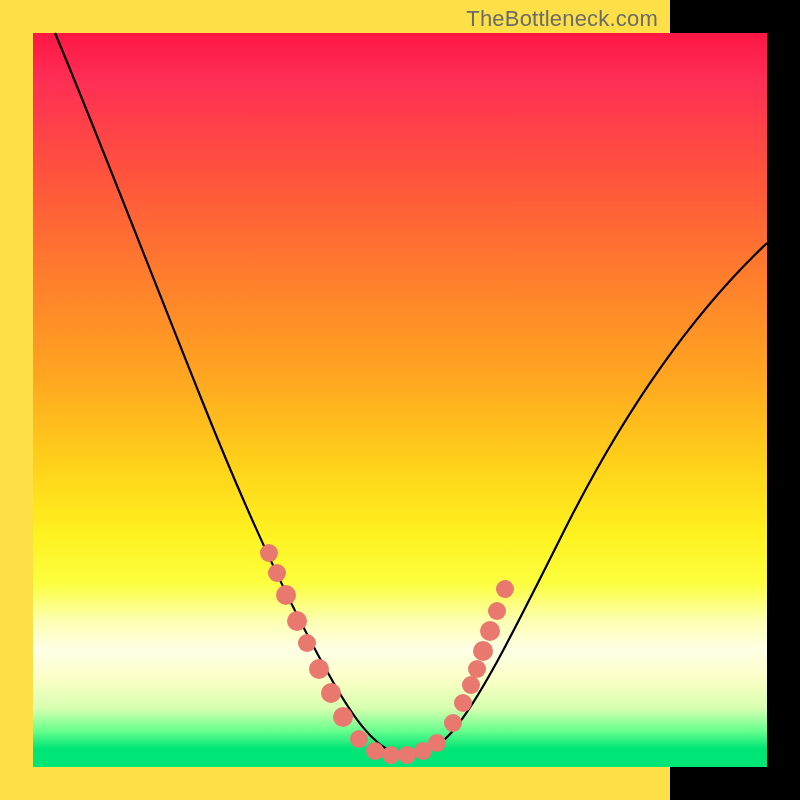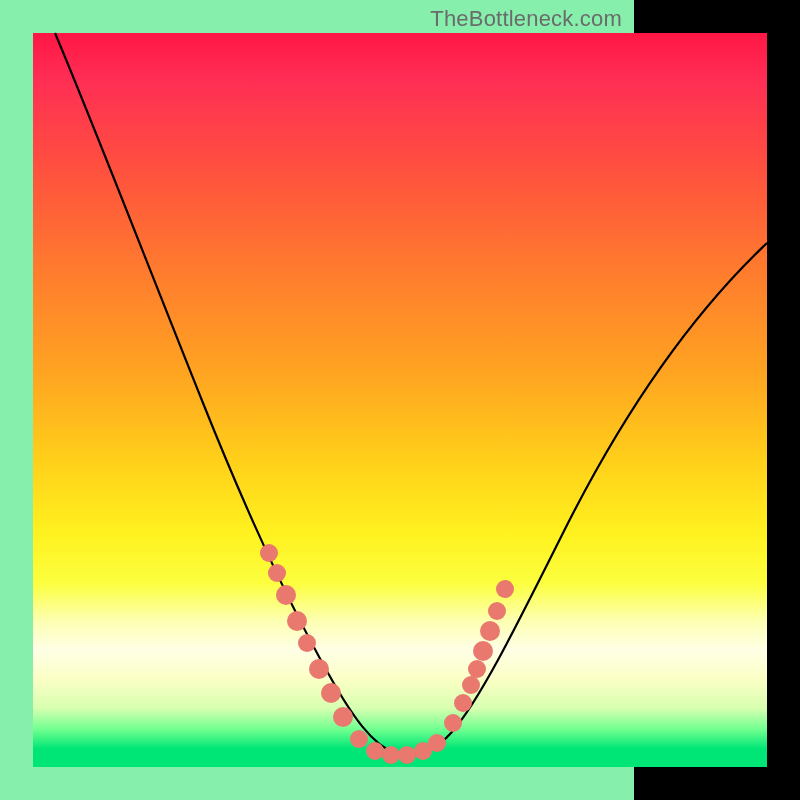--- a/index.html
+++ b/index.html
@@ -10,21 +10,22 @@
     background: #000;
     overflow: hidden;
     font-family: Arial, Helvetica, sans-serif;
   }
   .frame {
     position: absolute;
     top: 0;
     left: 0;
     width: 634px;
     height: 800px;
-    background: #86efac;
+    background: #fde047;
+    padding-left: 36px;
   }
   .plot {
     position: absolute;
     top: 33px;
     left: 33px;
     width: 734px;
     height: 734px;
     
     background:
       linear-gradient(

